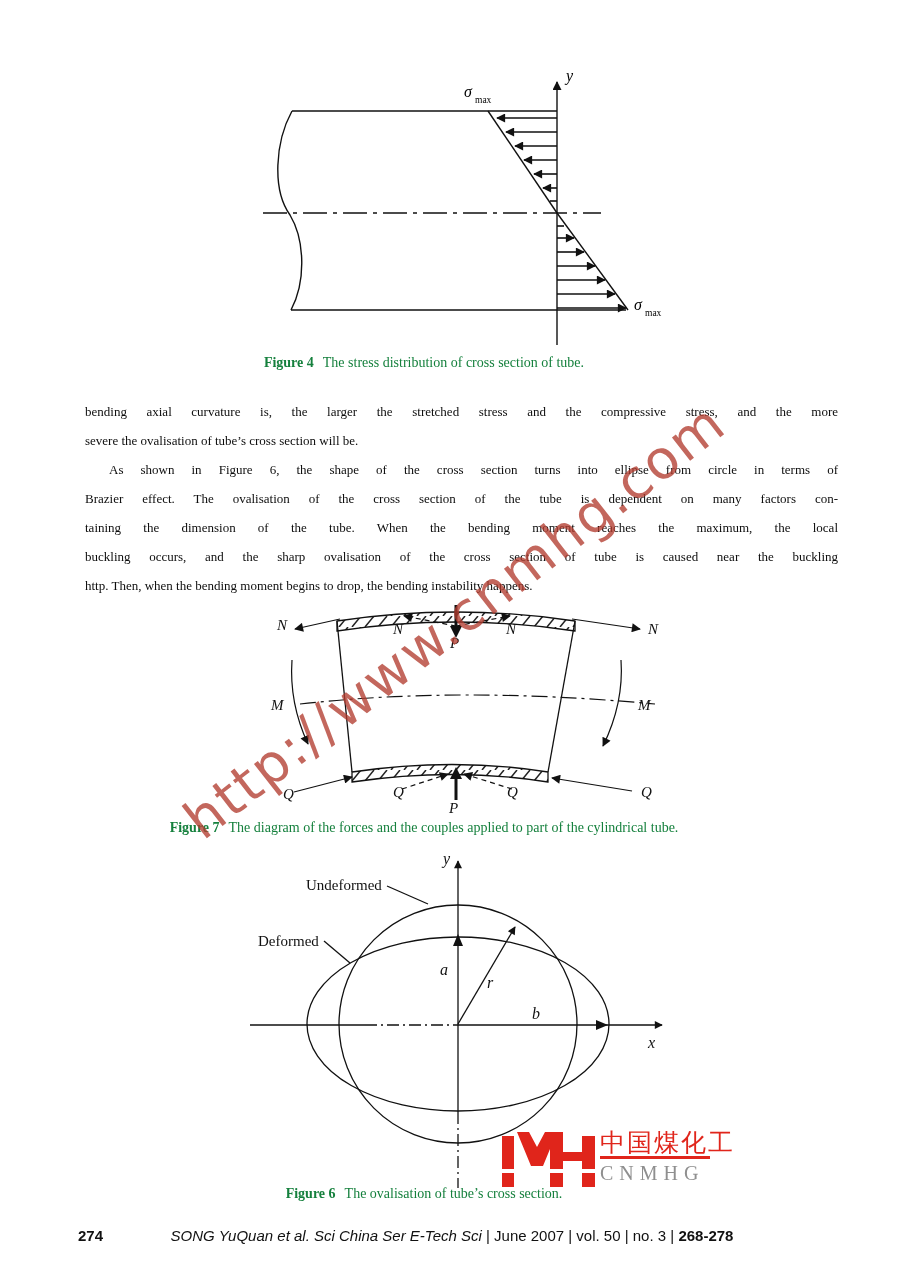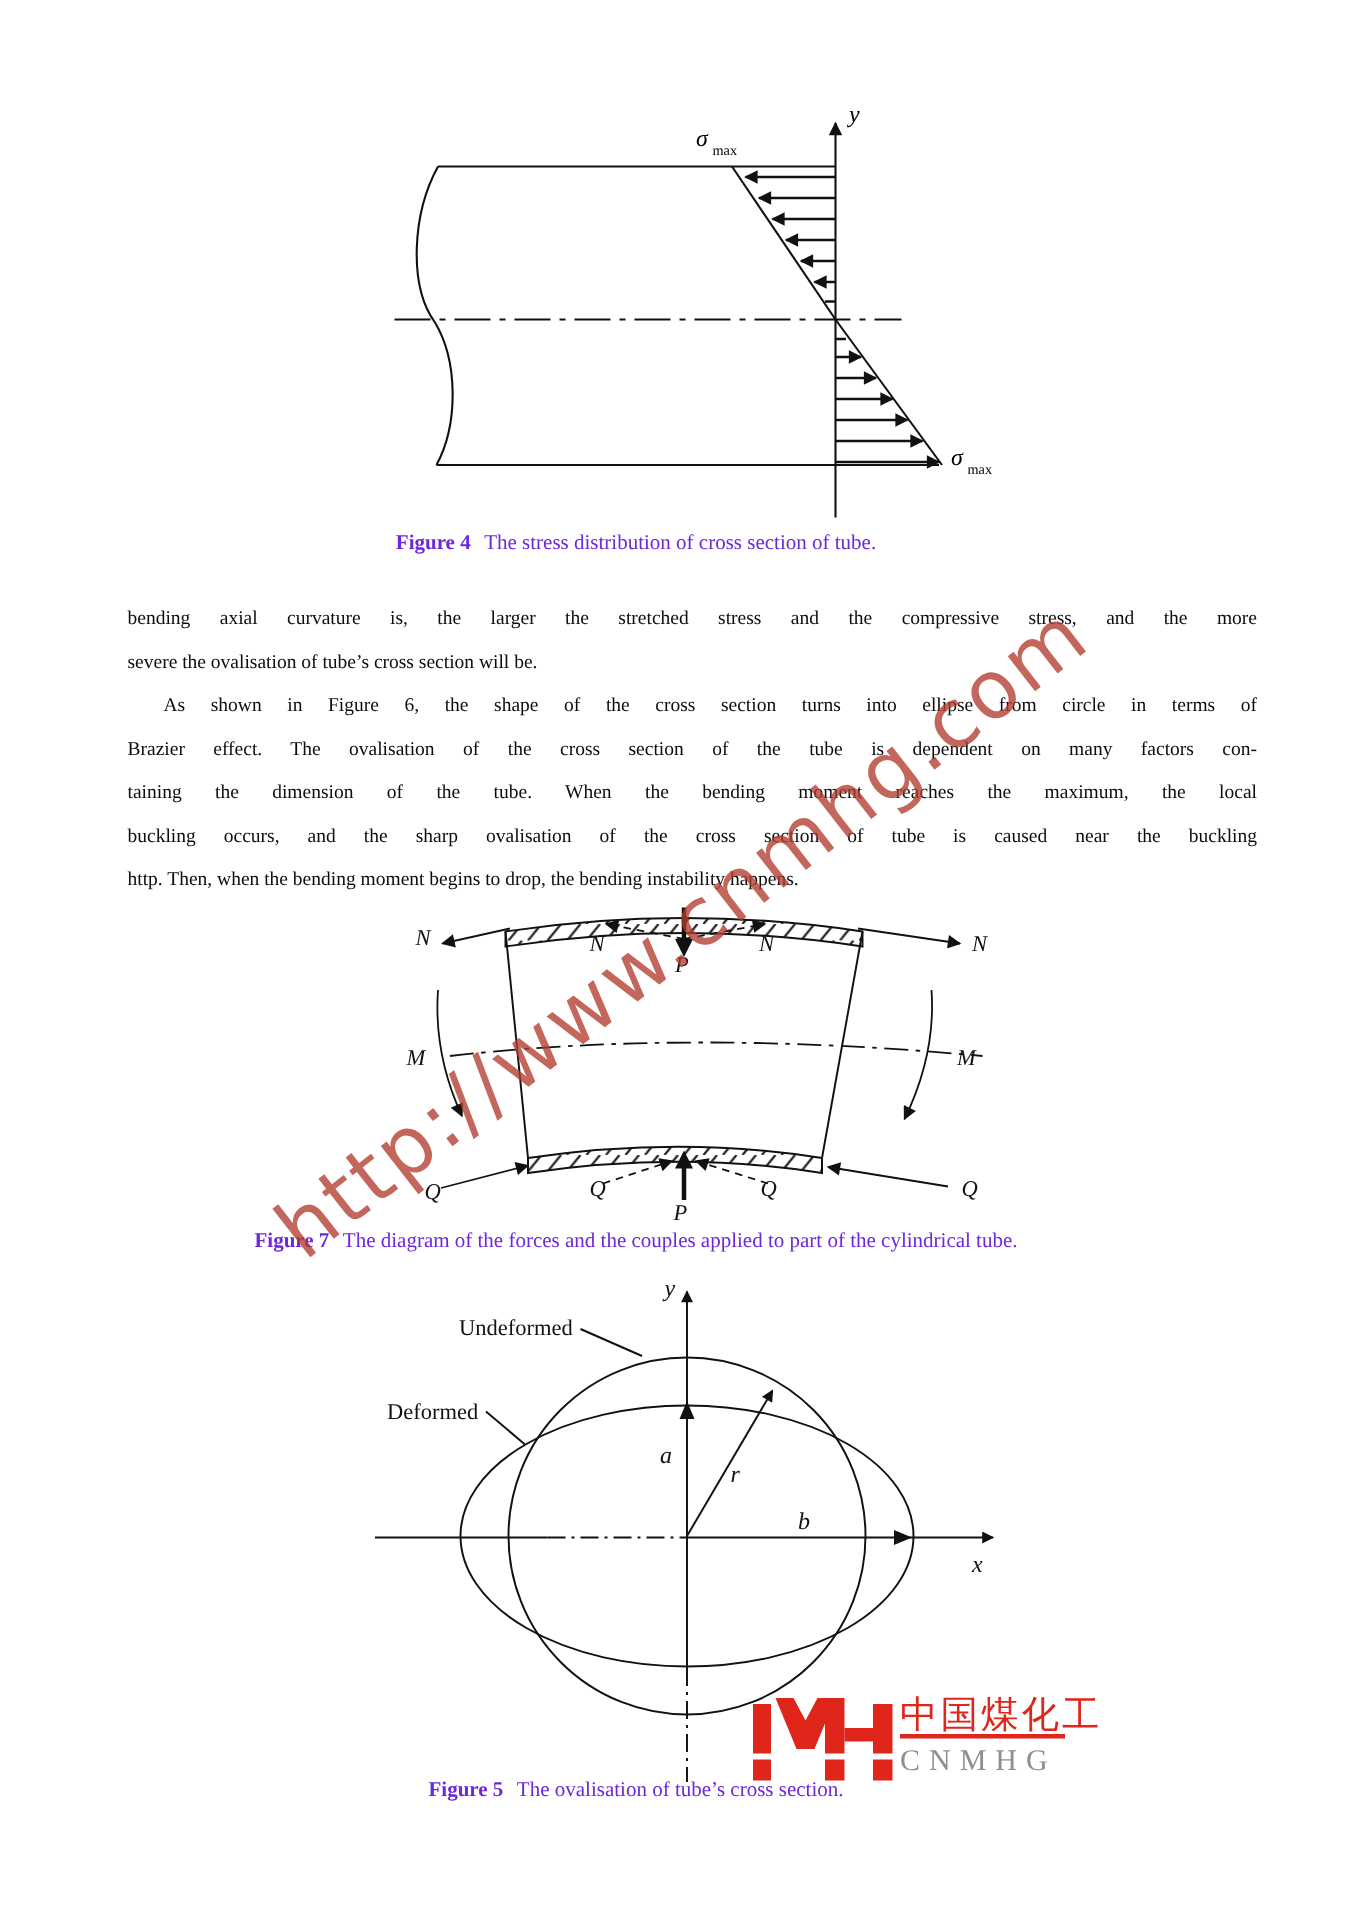--- a/index.html
+++ b/index.html
@@ -3,21 +3,21 @@
 <meta charset="utf-8">
 <style>
   html,body{margin:0;padding:0;background:#e8e8e8;}
   .page{
     position:relative;width:904px;height:1272px;background:#ffffff;
     margin:0 auto;overflow:hidden;
     font-family:"Liberation Serif","DejaVu Serif",serif;color:#111;
   }
   svg text{font-family:"Liberation Serif","DejaVu Serif",serif;}
   .fig{position:absolute;}
-  .caption{position:absolute;left:0;width:848px;text-align:center;font-size:14px;color:#6d28d9;}
+  .caption{position:absolute;left:0;width:848px;text-align:center;font-size:14px;color:#15803d;}
   .caption .cap-label{font-weight:bold;margin-right:9px;}
   .bodytext{position:absolute;left:85px;top:397px;width:753px;font-size:13px;line-height:29px;color:#0d0d0d;}
   .jline{text-align:justify;text-align-last:justify;}
   .jlast{text-align:justify;text-align-last:left;}
   .indent{text-indent:24px;}
   .watermark{
     position:absolute;left:192px;top:800px;height:54px;line-height:54px;
     font-family:"DejaVu Sans","Liberation Sans",sans-serif;
     font-size:54px;letter-spacing:2px;color:rgba(178,60,48,0.78);
     transform:rotate(-38deg);transform-origin:0 50%;
@@ -192,35 +192,39 @@
       <text x="258" y="946" font-size="15">Deformed</text>
       <text x="443" y="864" font-size="16" font-style="italic">y</text>
       <text x="648" y="1048" font-size="16" font-style="italic">x</text>
       <text x="440" y="975" font-size="16" font-style="italic">a</text>
       <text x="487" y="988" font-size="16" font-style="italic">r</text>
       <text x="532" y="1019" font-size="16" font-style="italic">b</text>
     </g>
   </svg>
 
   <div class="caption" style="top:1186px;">
-    <span class="cap-label">Figure 5</span><span>The ovalisation of tube’s cross section.</span>
+    <span class="cap-label">Figure 6</span><span>The ovalisation of tube’s cross section.</span>
   </div>
 
   <svg class="fig" style="left:500px;top:1122px;z-index:40;" width="270" height="70" viewBox="500 1122 270 70">
     <g>
       <rect x="502" y="1136" width="12" height="33" fill="#e0251b"></rect>
       <rect x="502" y="1173" width="12" height="14" fill="#e0251b"></rect>
       <polygon points="517,1132 529,1132 537,1147 545,1132 557,1132 543,1166 531,1166" fill="#e0251b"></polygon>
       <rect x="550" y="1132" width="13" height="37" fill="#e0251b"></rect>
       <rect x="550" y="1173" width="13" height="14" fill="#e0251b"></rect>
       <rect x="563" y="1152" width="19" height="9" fill="#e0251b"></rect>
       <rect x="582" y="1136" width="13" height="33" fill="#e0251b"></rect>
       <rect x="582" y="1173" width="13" height="14" fill="#e0251b"></rect>
     </g>
     <text x="600" y="1151" font-size="25" letter-spacing="2" fill="#e0251b" font-family="DejaVu Sans, sans-serif">中国煤化工</text>
     <rect x="600" y="1156" width="110" height="3" fill="#e0251b"></rect>
     <text x="600" y="1180" font-size="20" letter-spacing="6" fill="#8f8f8f" font-family="Liberation Sans, sans-serif">CNMHG</text>
   </svg>
 
   <div class="watermark">http://www.cnmhg.com</div>
 
+  <div class="footer">
+    <span class="pagenum">274</span>
+    <div class="cite"><span class="it">SONG YuQuan et al. Sci China Ser E-Tech Sci</span><span> | June 2007 | vol. 50 | no. 3 | </span><span class="bold">268-278</span></div>
+  </div>
 
 </div>
 
 </body></html>

